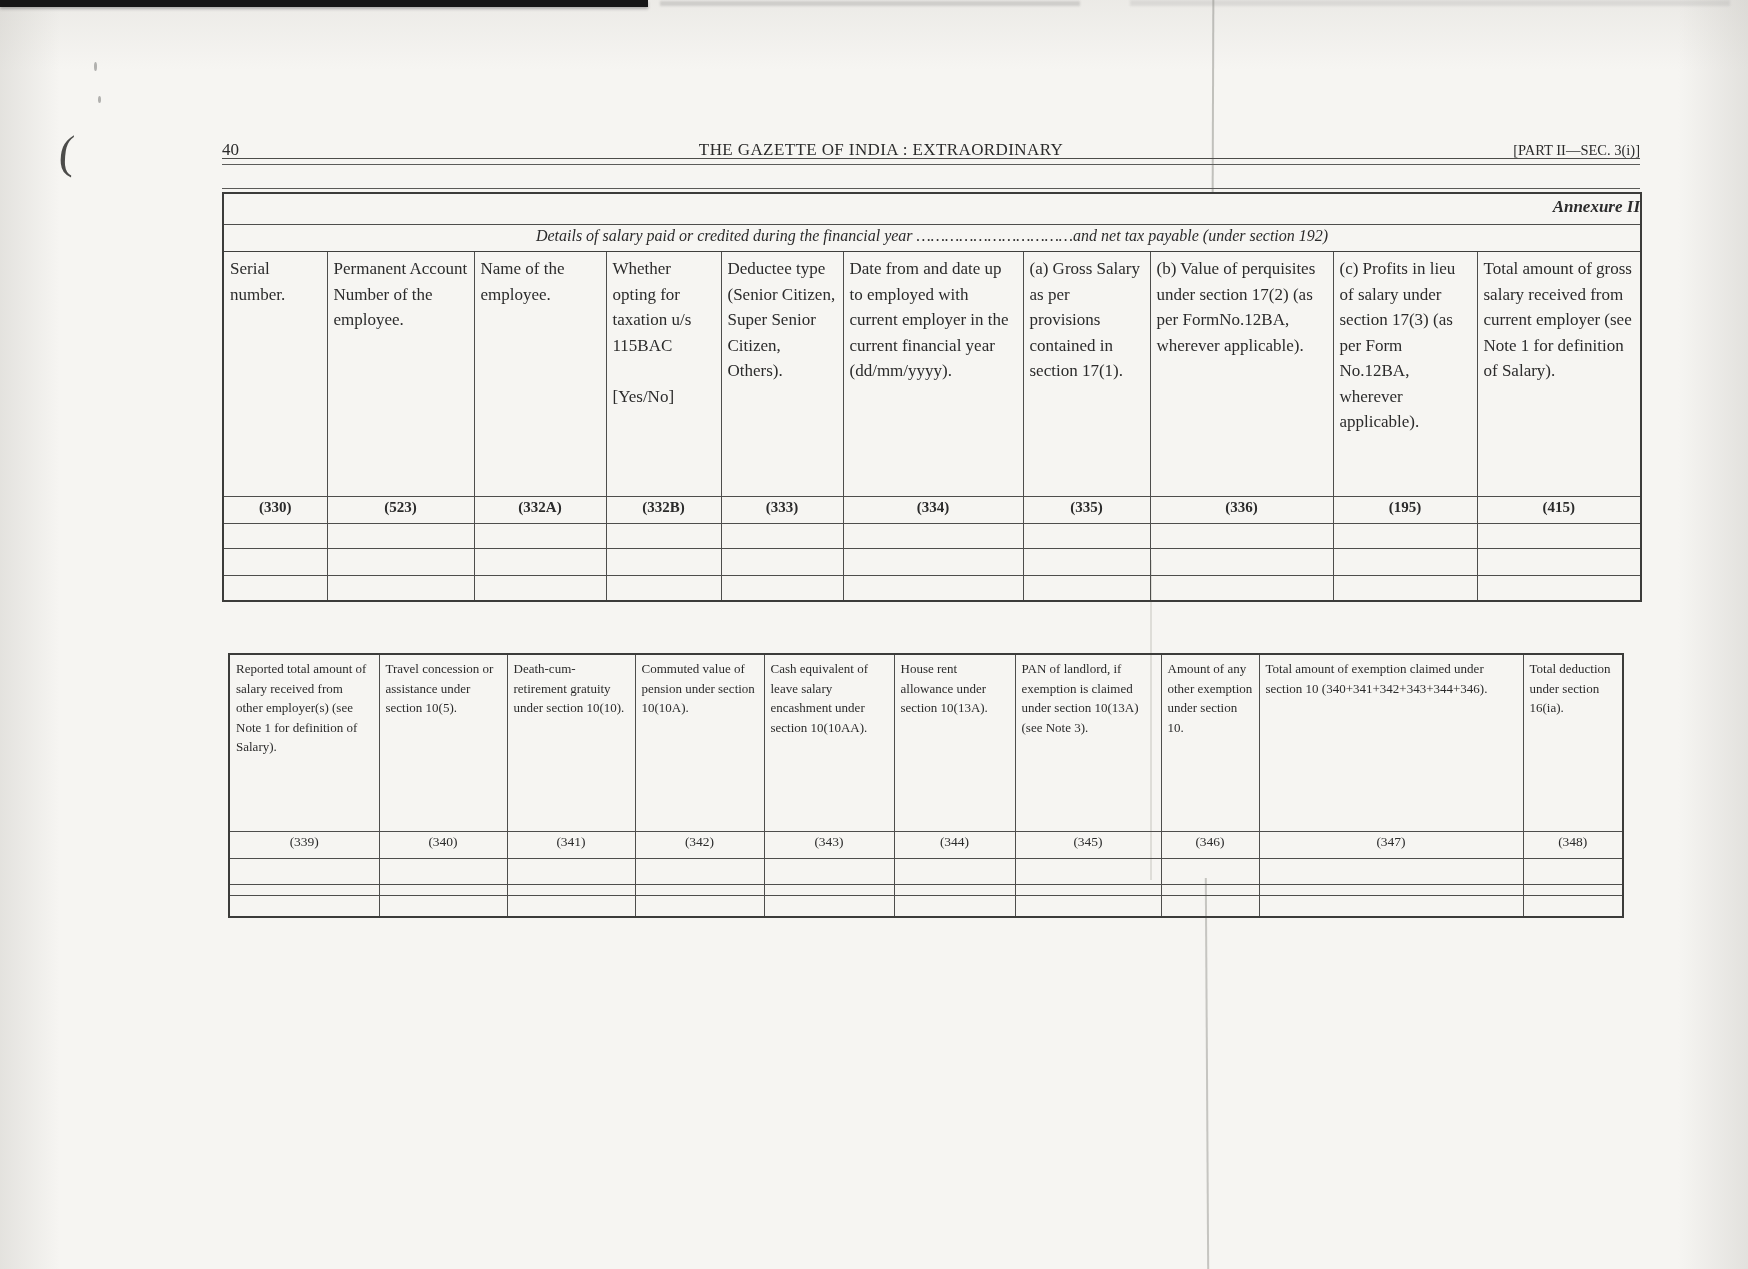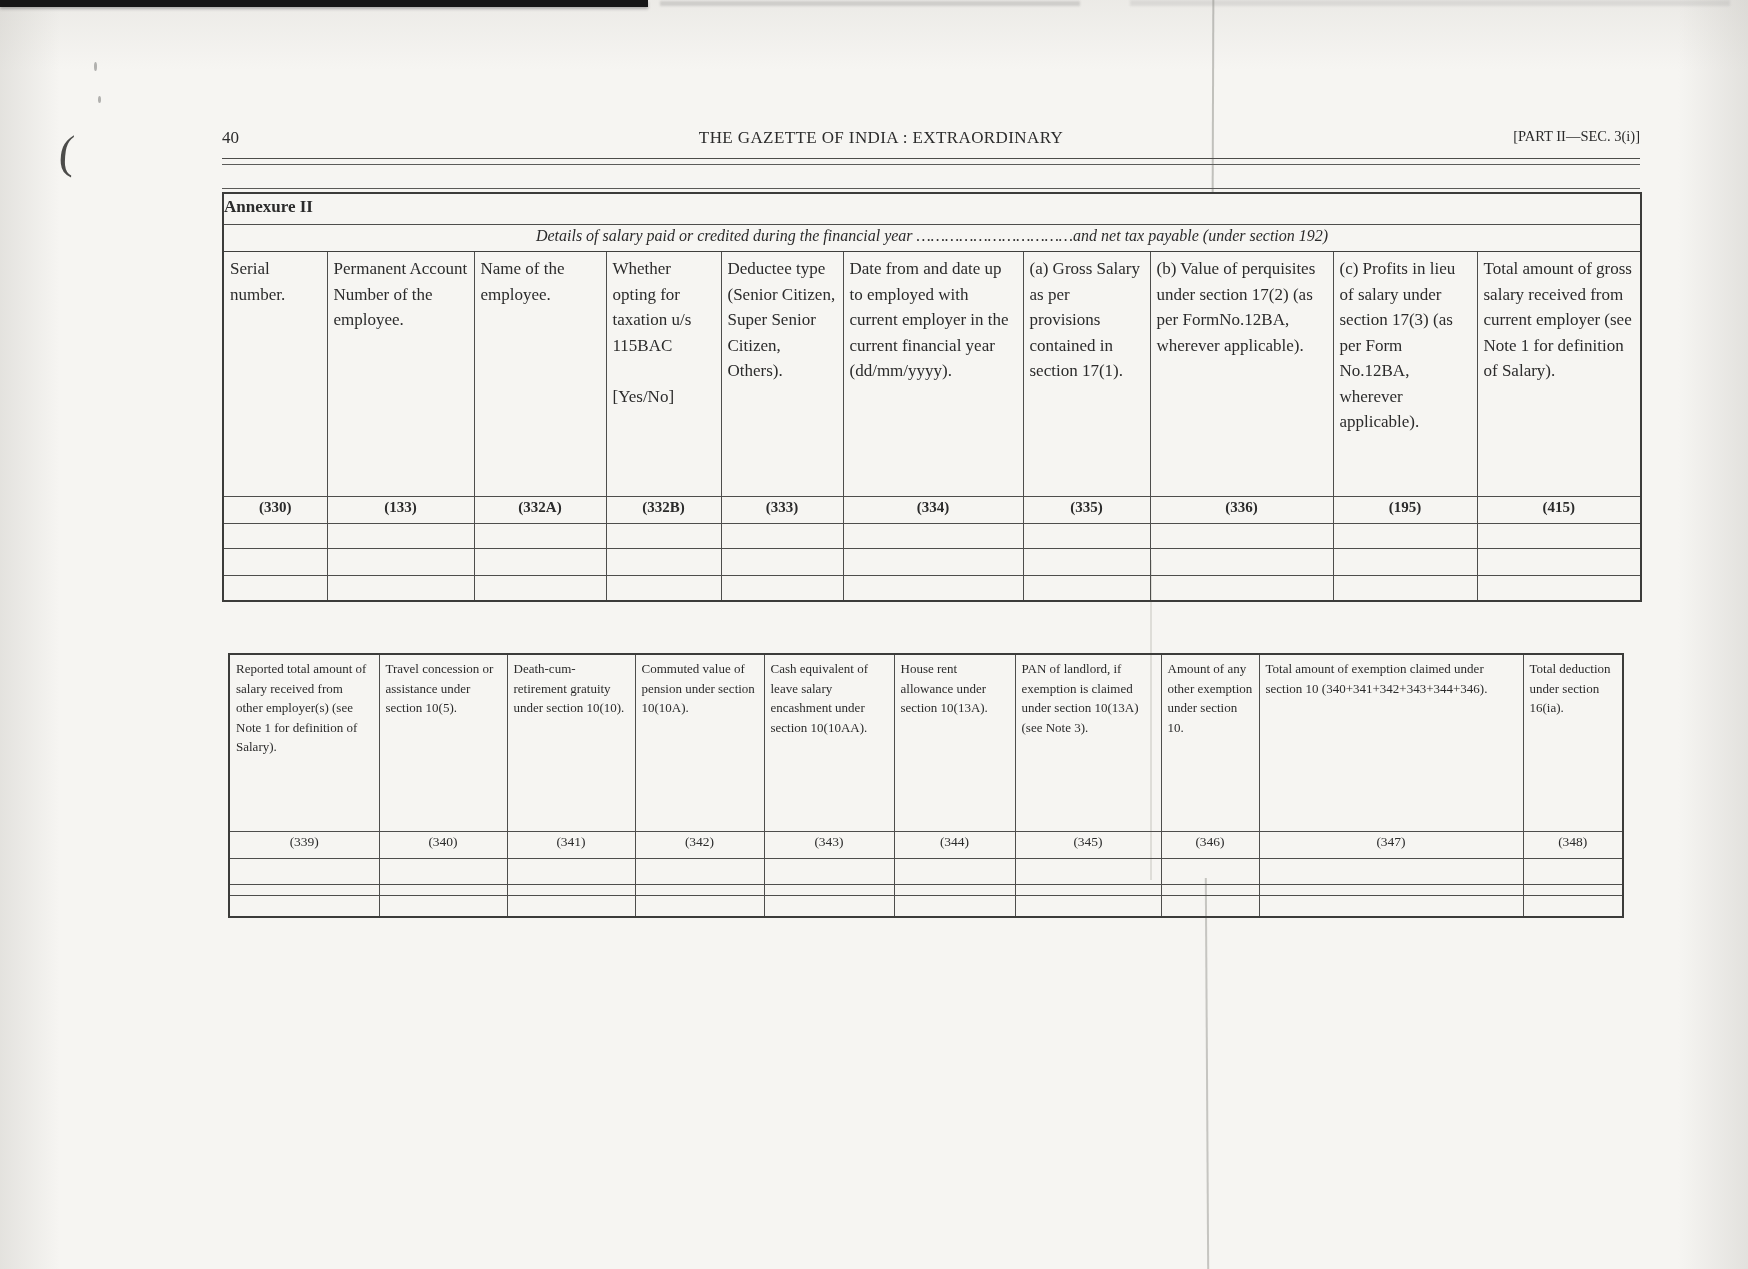--- a/index.html
+++ b/index.html
@@ -35,22 +35,22 @@
   .crease.bottom{left:1206px;top:878px;height:391px;transform:rotate(-0.35deg);background:rgba(150,149,143,.5);}
   .paren-mark{
     position:absolute;left:58px;top:126px;font-size:46px;color:#4c4c4a;
     transform:rotate(-6deg);font-style:italic;
   }
   .speck{position:absolute;background:rgba(110,110,108,.5);border-radius:50%;}
   .speck.s1{left:94px;top:62px;width:3px;height:9px;}
   .speck.s2{left:98px;top:96px;width:3px;height:7px;}
 
   .page-header{
-    position:absolute;left:222px;top:128px;width:1418px;
-    display:flex;align-items:flex-start;gap:28px;
+    position:absolute;left:222px;top:140px;width:1418px;
+    display:flex;align-items:center;gap:28px;
   }
   .ph-left{font-size:17px;flex:0 0 120px;}
   .ph-center{font-size:17px;flex:1;text-align:center;letter-spacing:.4px;}
   .ph-right{font-size:14.5px;flex:0 0 220px;text-align:right;}
   .header-rule{
     position:absolute;left:222px;top:158px;width:1418px;height:5px;
     border-top:1.5px solid #4c4c4a;border-bottom:1px solid #5c5c5a;
   }
 
   .t-wrap1{position:absolute;left:222px;top:188px;width:1418px;border-top:1px solid #5a5a58;padding-top:3px;}
@@ -60,21 +60,21 @@
   #table1{width:1418px;}
   #table2{width:1394px;}
   td{
     border:1px solid #4e4e4c;vertical-align:top;
     padding:4px 6px;overflow:hidden;
   }
   #table1{border:2px solid #3c3c3a;}
   #table2{border:2px solid #3c3c3a;}
 
   .annx-title{
-    text-align:left;font-weight:bold;font-size:17px;height:24px;padding:3px 0;
+    text-align:right;font-weight:bold;font-size:17px;height:24px;padding:3px 0;font-style:italic;
   }
   .annx-sub{
     text-align:center;font-style:italic;font-size:16px;height:22px;padding:2px 16px;
     border-bottom:1.5px solid #3f3f3d;
   }
   #table1 .hcell{font-size:17px;line-height:1.5;height:236px;white-space:pre-line;margin-left:24px;}
   #table2 .hcell{font-size:13px;line-height:1.5;height:168px;white-space:pre-line;}
   .code-cell{font-size:15px;height:22px;padding:2px 6px;}
   #table1 .code-cell{text-align:center;border-top:1.5px solid #3f3f3d;font-weight:bold;}
   #table2 .code-cell{text-align:center;font-size:13.5px;border-top:1.5px solid #3f3f3d;}
@@ -131,21 +131,21 @@
 [Yes/No]</td>
           <td class="hcell">Deductee type (Senior Citizen, Super Senior Citizen, Others).</td>
           <td class="hcell">Date from and date up to employed with current employer in the current financial year (dd/mm/yyyy).</td>
           <td class="hcell">(a) Gross Salary as per provisions contained in section 17(1).</td>
           <td class="hcell">(b) Value of perquisites under section 17(2) (as per FormNo.12BA, wherever applicable).</td>
           <td class="hcell">(c) Profits in lieu of salary under section 17(3) (as per Form No.12BA, wherever applicable).</td>
           <td class="hcell">Total amount of gross salary received from current employer (see Note 1 for definition of Salary).</td>
         </tr>
       <tr id="table1-codes">
           <td class="code-cell">(330)</td>
-          <td class="code-cell">(133)</td>
+          <td class="code-cell">(523)</td>
           <td class="code-cell">(332A)</td>
           <td class="code-cell">(332B)</td>
           <td class="code-cell">(333)</td>
           <td class="code-cell">(334)</td>
           <td class="code-cell">(335)</td>
           <td class="code-cell">(336)</td>
           <td class="code-cell">(195)</td>
           <td class="code-cell">(415)</td>
         </tr>
     <tr style="height: 25px;">

